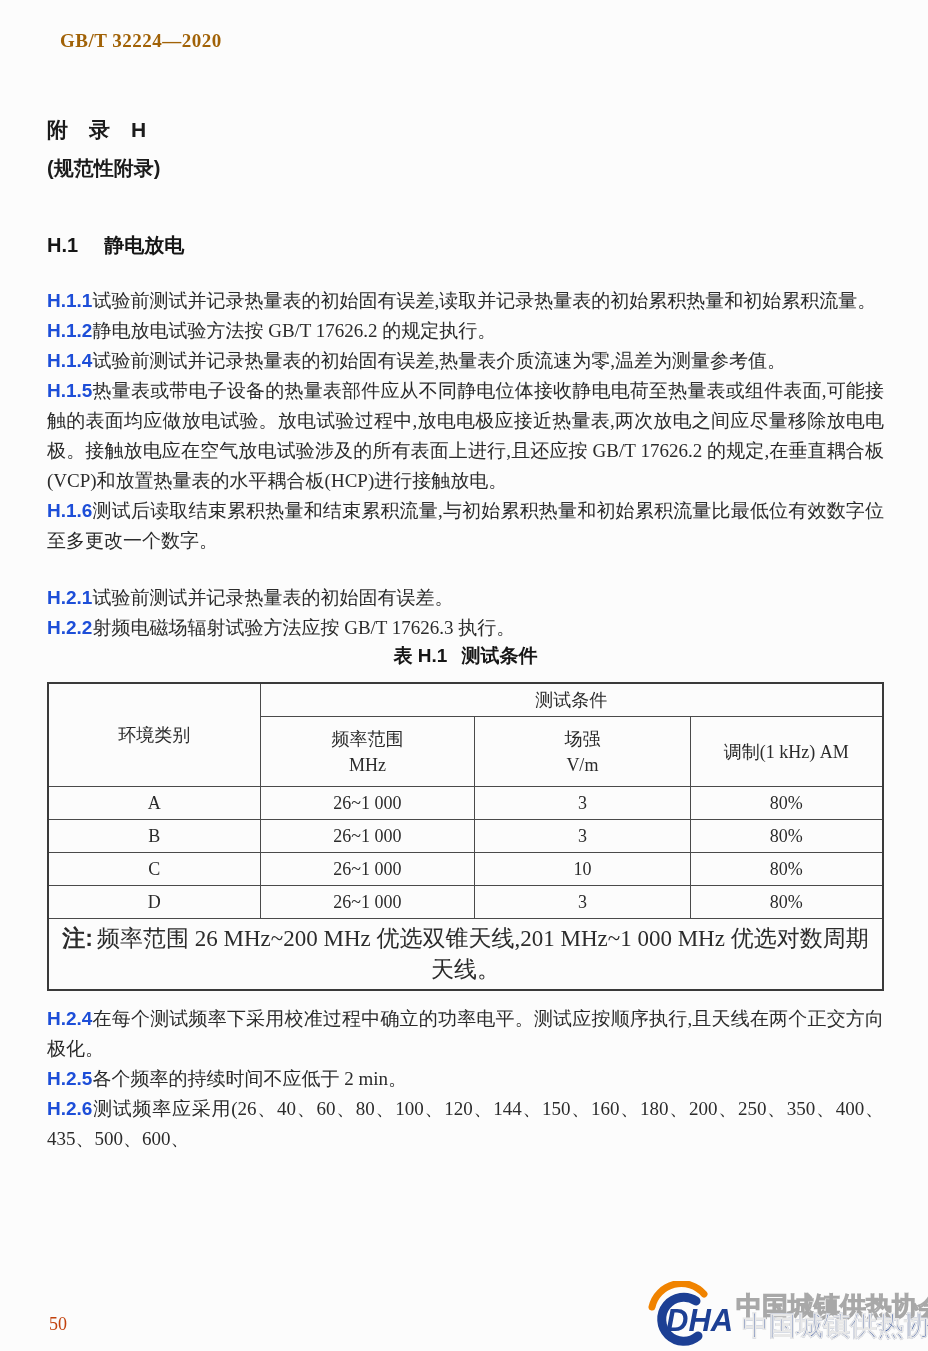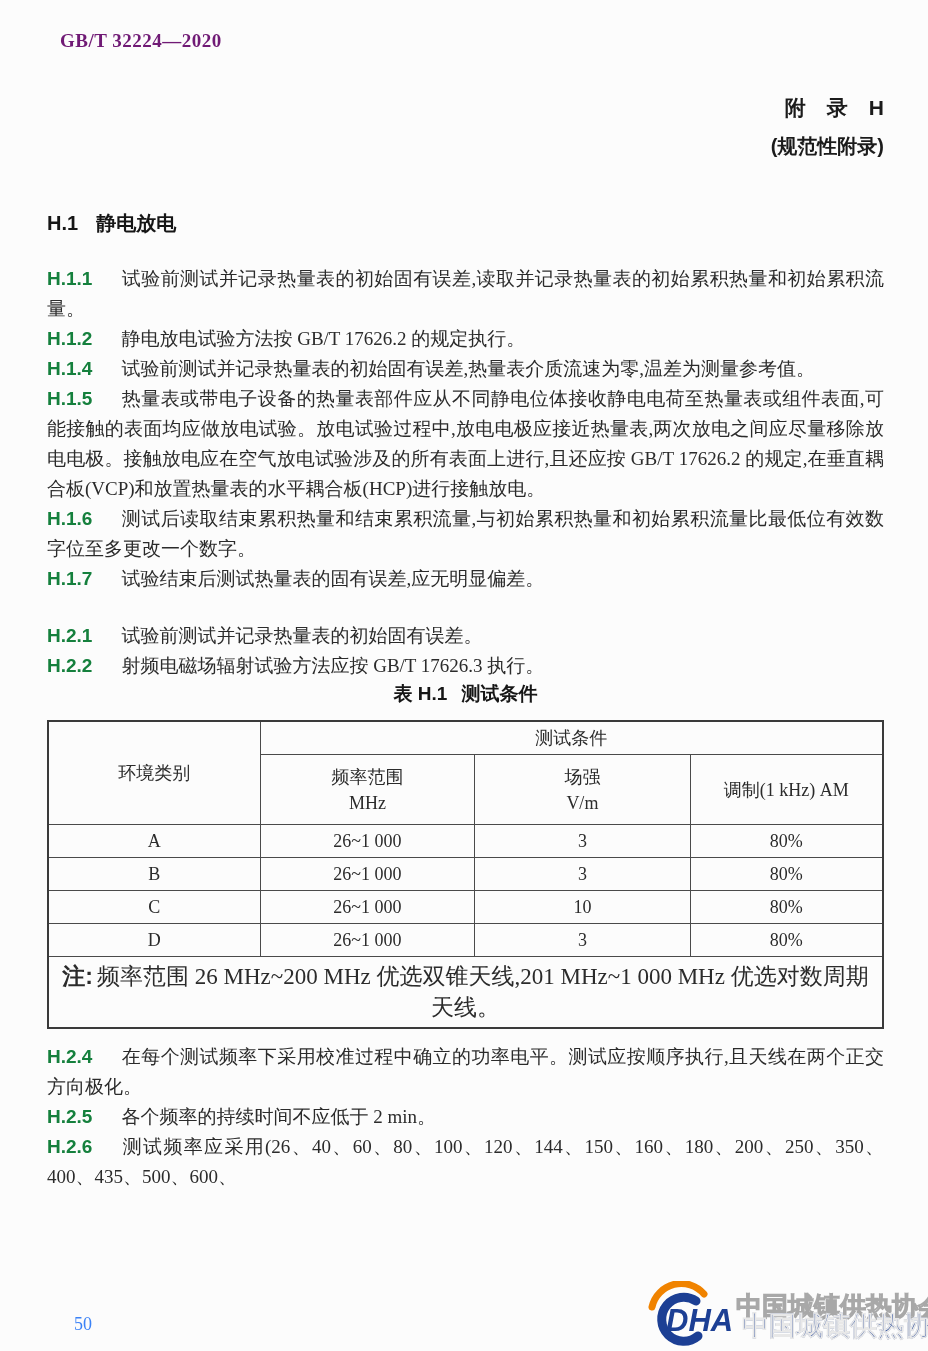--- a/index.html
+++ b/index.html
@@ -12,54 +12,54 @@
     position: relative;
     overflow: hidden;
   }
   .content { padding: 0 44px 0 47px; }
 
   .doc-code {
     margin: 30px 0 0 13px;
     font-size: 19px;
     font-weight: bold;
     letter-spacing: 0.5px;
-    color: #701a75;
-  }
-
-  .title-block { text-align: right; margin-top: 42px; }
+    color: #a16207;
+  }
+
+  .title-block { text-align: left; margin-top: 64px; }
   .title-line1 {
     font-family: "Liberation Sans", "DejaVu Sans", sans-serif;
     font-weight: bold; font-size: 21px; color: #1b1b1b;
   }
   .title-line2, .title-line3 {
     font-family: "Liberation Sans", "DejaVu Sans", sans-serif;
     font-weight: bold; font-size: 20px; color: #1b1b1b;
     margin-top: 11px;
   }
 
   .section-heading {
     font-family: "Liberation Sans", "DejaVu Sans", sans-serif;
     font-weight: bold; font-size: 20px; color: #161616;
   }
-  .section-heading .sec-label { margin-right: 18px; }
+  .section-heading .sec-label { margin-right: 26px; }
   #section-h1-heading { margin-top: 50px; }
   #section-h2-heading { margin-top: 34px; }
 
   .clauses { margin-top: 27px; }
   .clause {
     font-size: 19px;
     line-height: 30px;
     text-align: justify;
     color: #2b2b2b;
   }
   .clause-label {
     font-family: "Liberation Sans", "DejaVu Sans", sans-serif;
     font-weight: bold;
-    color: #15803d;
-    margin-right: 29px;
+    color: #1d4ed8;
+    margin-right: 0;
   }
 
   .table-caption {
     text-align: center;
     margin-top: 0;
     font-family: "Liberation Sans", "DejaVu Sans", sans-serif;
     font-weight: bold; font-size: 19px; color: #161616;
   }
   .table-caption .cap-label { margin-right: 14px; }
 
@@ -86,22 +86,22 @@
     font-size: 23px;
     padding: 12px 10px 12px 28px;
     height: 46px;
   }
   .note-label { font-weight: bold; font-family: "Liberation Sans", "DejaVu Sans", sans-serif; margin-right: 4px; }
 
   .after-table { margin-top: 13px; }
 
   .page-number {
     position: absolute;
-    left: 74px; bottom: 16px;
-    font-size: 18px; color: #3b82f6;
+    left: 49px; bottom: 16px;
+    font-size: 18px; color: #c2410c;
   }
 
   .watermark-logo {
     position: absolute;
     right: 0px; bottom: 4px;
     width: 292px; height: 66px;
   }
 </style>
 </head>
 <body>
@@ -118,21 +118,20 @@
   <div class="section-heading" id="section-h1-heading">
     <span class="sec-label">H.1</span><span>静电放电</span>
   </div>
 
   <div class="clauses">
     <p class="clause"><span class="clause-label">H.1.1</span><span>试验前测试并记录热量表的初始固有误差,读取并记录热量表的初始累积热量和初始累积流量。</span></p>
     <p class="clause"><span class="clause-label">H.1.2</span><span>静电放电试验方法按 GB/T 17626.2 的规定执行。</span></p>
     <p class="clause"><span class="clause-label">H.1.4</span><span>试验前测试并记录热量表的初始固有误差,热量表介质流速为零,温差为测量参考值。</span></p>
     <p class="clause"><span class="clause-label">H.1.5</span><span>热量表或带电子设备的热量表部件应从不同静电位体接收静电电荷至热量表或组件表面,可能接触的表面均应做放电试验。放电试验过程中,放电电极应接近热量表,两次放电之间应尽量移除放电电极。接触放电应在空气放电试验涉及的所有表面上进行,且还应按 GB/T 17626.2 的规定,在垂直耦合板(VCP)和放置热量表的水平耦合板(HCP)进行接触放电。</span></p>
     <p class="clause"><span class="clause-label">H.1.6</span><span>测试后读取结束累积热量和结束累积流量,与初始累积热量和初始累积流量比最低位有效数字位至多更改一个数字。</span></p>
-    <p class="clause"><span class="clause-label">H.1.7</span><span>试验结束后测试热量表的固有误差,应无明显偏差。</span></p>
   </div>
 
 
   <div class="clauses">
     <p class="clause"><span class="clause-label">H.2.1</span><span>试验前测试并记录热量表的初始固有误差。</span></p>
     <p class="clause"><span class="clause-label">H.2.2</span><span>射频电磁场辐射试验方法应按 GB/T 17626.3 执行。</span></p>
   </div>
 
   <div class="table-caption">
     <span class="cap-label">表 H.1</span><span>测试条件</span>

